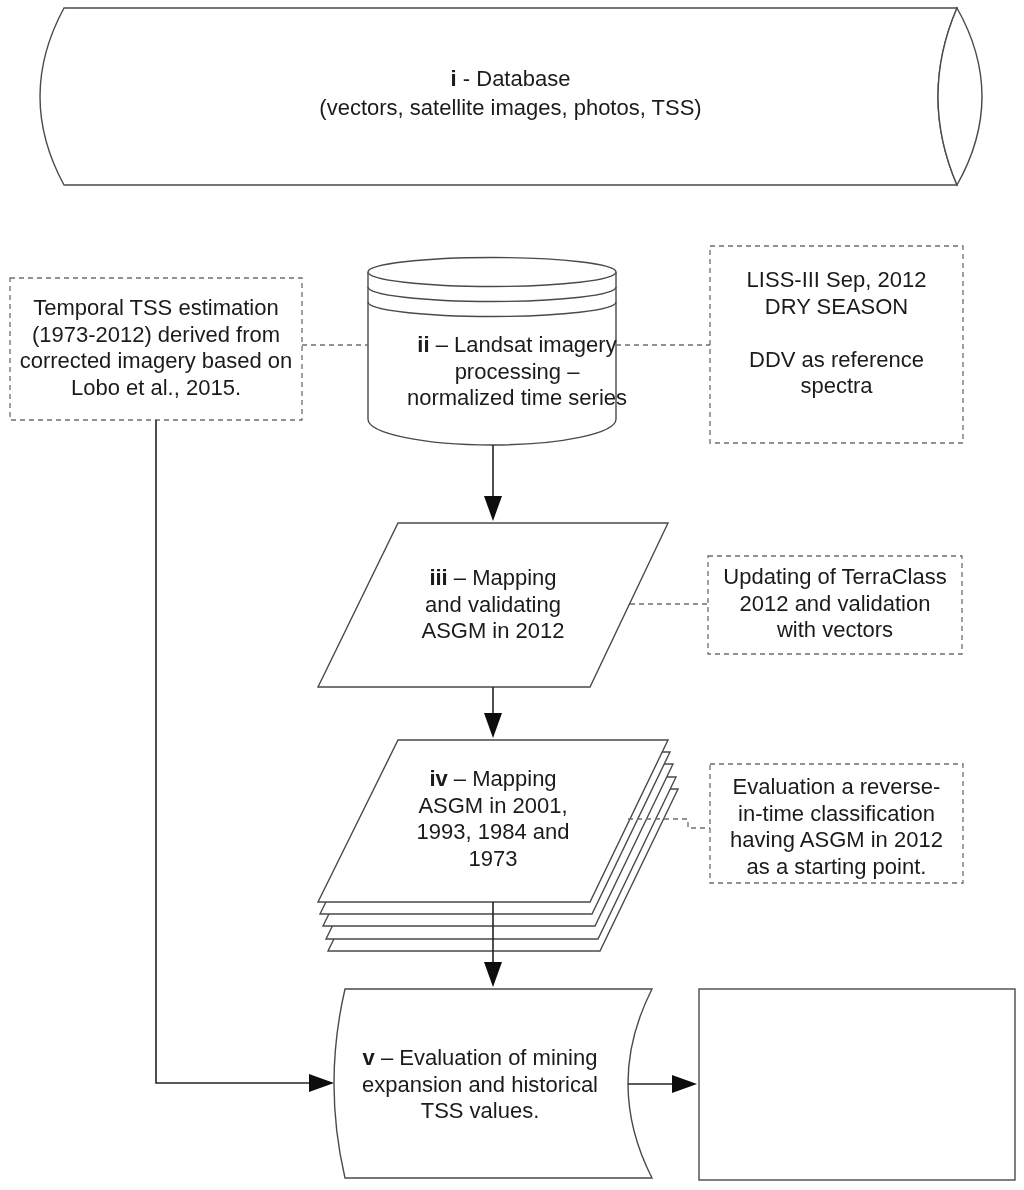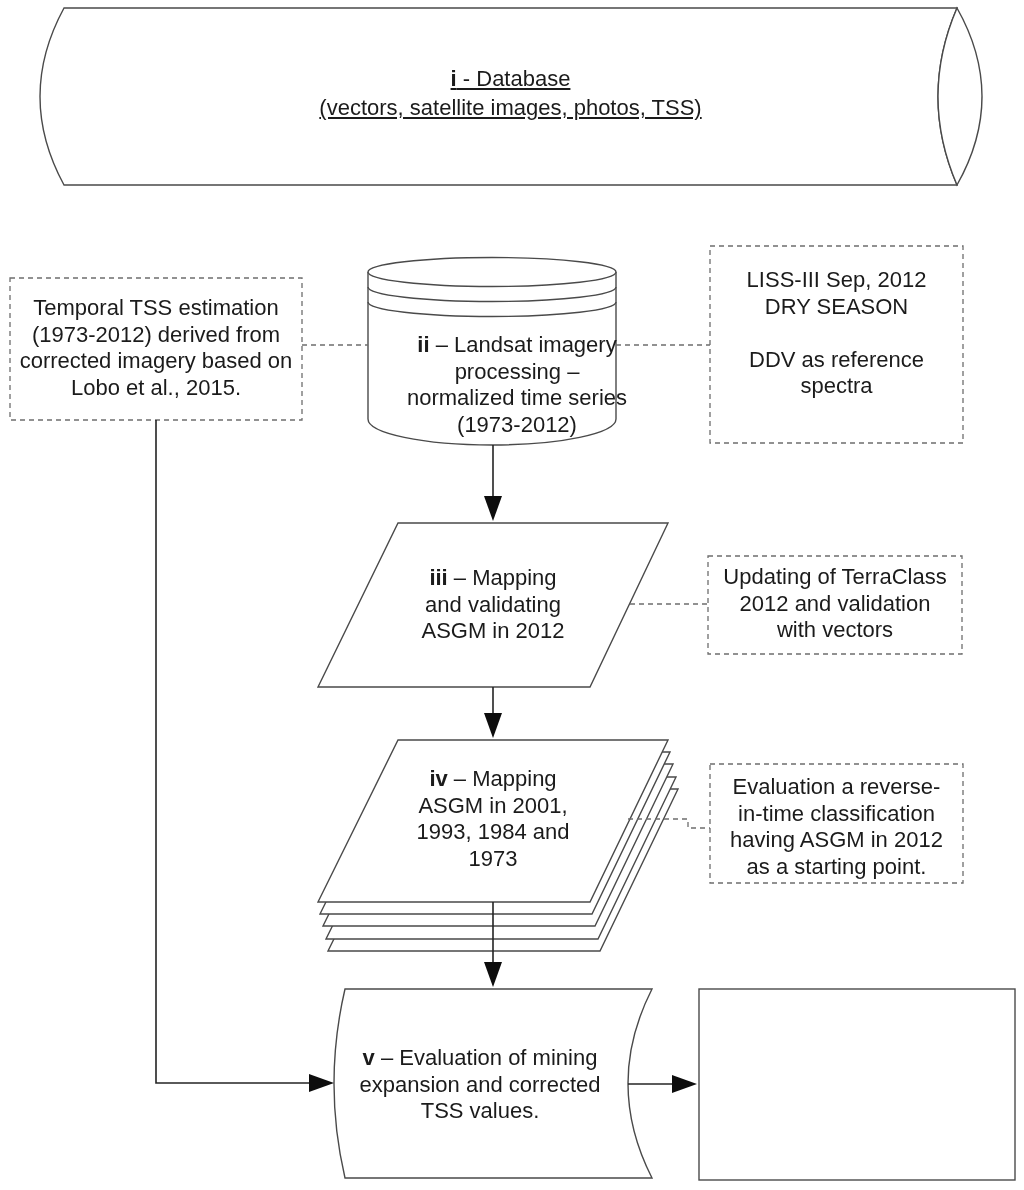--- a/index.html
+++ b/index.html
@@ -18,21 +18,21 @@
   .dashedline{fill:none;stroke:#6e6e6e;stroke-width:1.3;stroke-dasharray:5 4;}
   .conn{fill:none;stroke:#242424;stroke-width:1.6;}
   .ahead{fill:#0d0d0d;stroke:none;}
   .txt{
     position:absolute;
     text-align:center;
     font-size:22px;
     line-height:26.5px;
   }
   .txt .tline{min-height:26.5px;}
-  .txt.lh29{line-height:29px;text-decoration:underline;}
+  .txt.lh29{line-height:29px;}
   .txt.lh29 .tline{min-height:29px;}
   .b{font-weight:bold;}
 </style>
 </head>
 <body>
 
 <div class="canvas">
 
   <svg class="layer" width="1024" height="1190" viewBox="0 0 1024 1190">
 
@@ -106,21 +106,20 @@
     <div class="tline">Temporal TSS estimation</div>
     <div class="tline">(1973-2012) derived from</div>
     <div class="tline">corrected imagery based on</div>
     <div class="tline">Lobo et al., 2015.</div>
   </div>
 
   <div class="txt" style="left:367px;top:332px;width:300px">
     <div class="tline"><span class="b">ii</span><span> – Landsat imagery</span></div>
     <div class="tline">processing –</div>
     <div class="tline">normalized time series</div>
-    <div class="tline">(1973-2012)</div>
   </div>
 
   <div class="txt" style="left:710px;top:267px;width:253px">
     <div class="tline">LISS-III Sep, 2012</div>
     <div class="tline">DRY SEASON</div>
     <div class="tline"></div>
     <div class="tline">DDV as reference</div>
     <div class="tline">spectra</div>
   </div>
 
@@ -145,18 +144,18 @@
 
   <div class="txt" style="left:710px;top:774px;width:253px">
     <div class="tline">Evaluation a reverse-</div>
     <div class="tline">in-time classification</div>
     <div class="tline">having ASGM in 2012</div>
     <div class="tline">as a starting point.</div>
   </div>
 
   <div class="txt" style="left:339px;top:1045px;width:282px">
     <div class="tline"><span class="b">v</span><span> – Evaluation of mining</span></div>
-    <div class="tline">expansion and corrected</div>
+    <div class="tline">expansion and historical</div>
     <div class="tline">TSS values.</div>
   </div>
 
 
 </div>
 
 </body></html>

